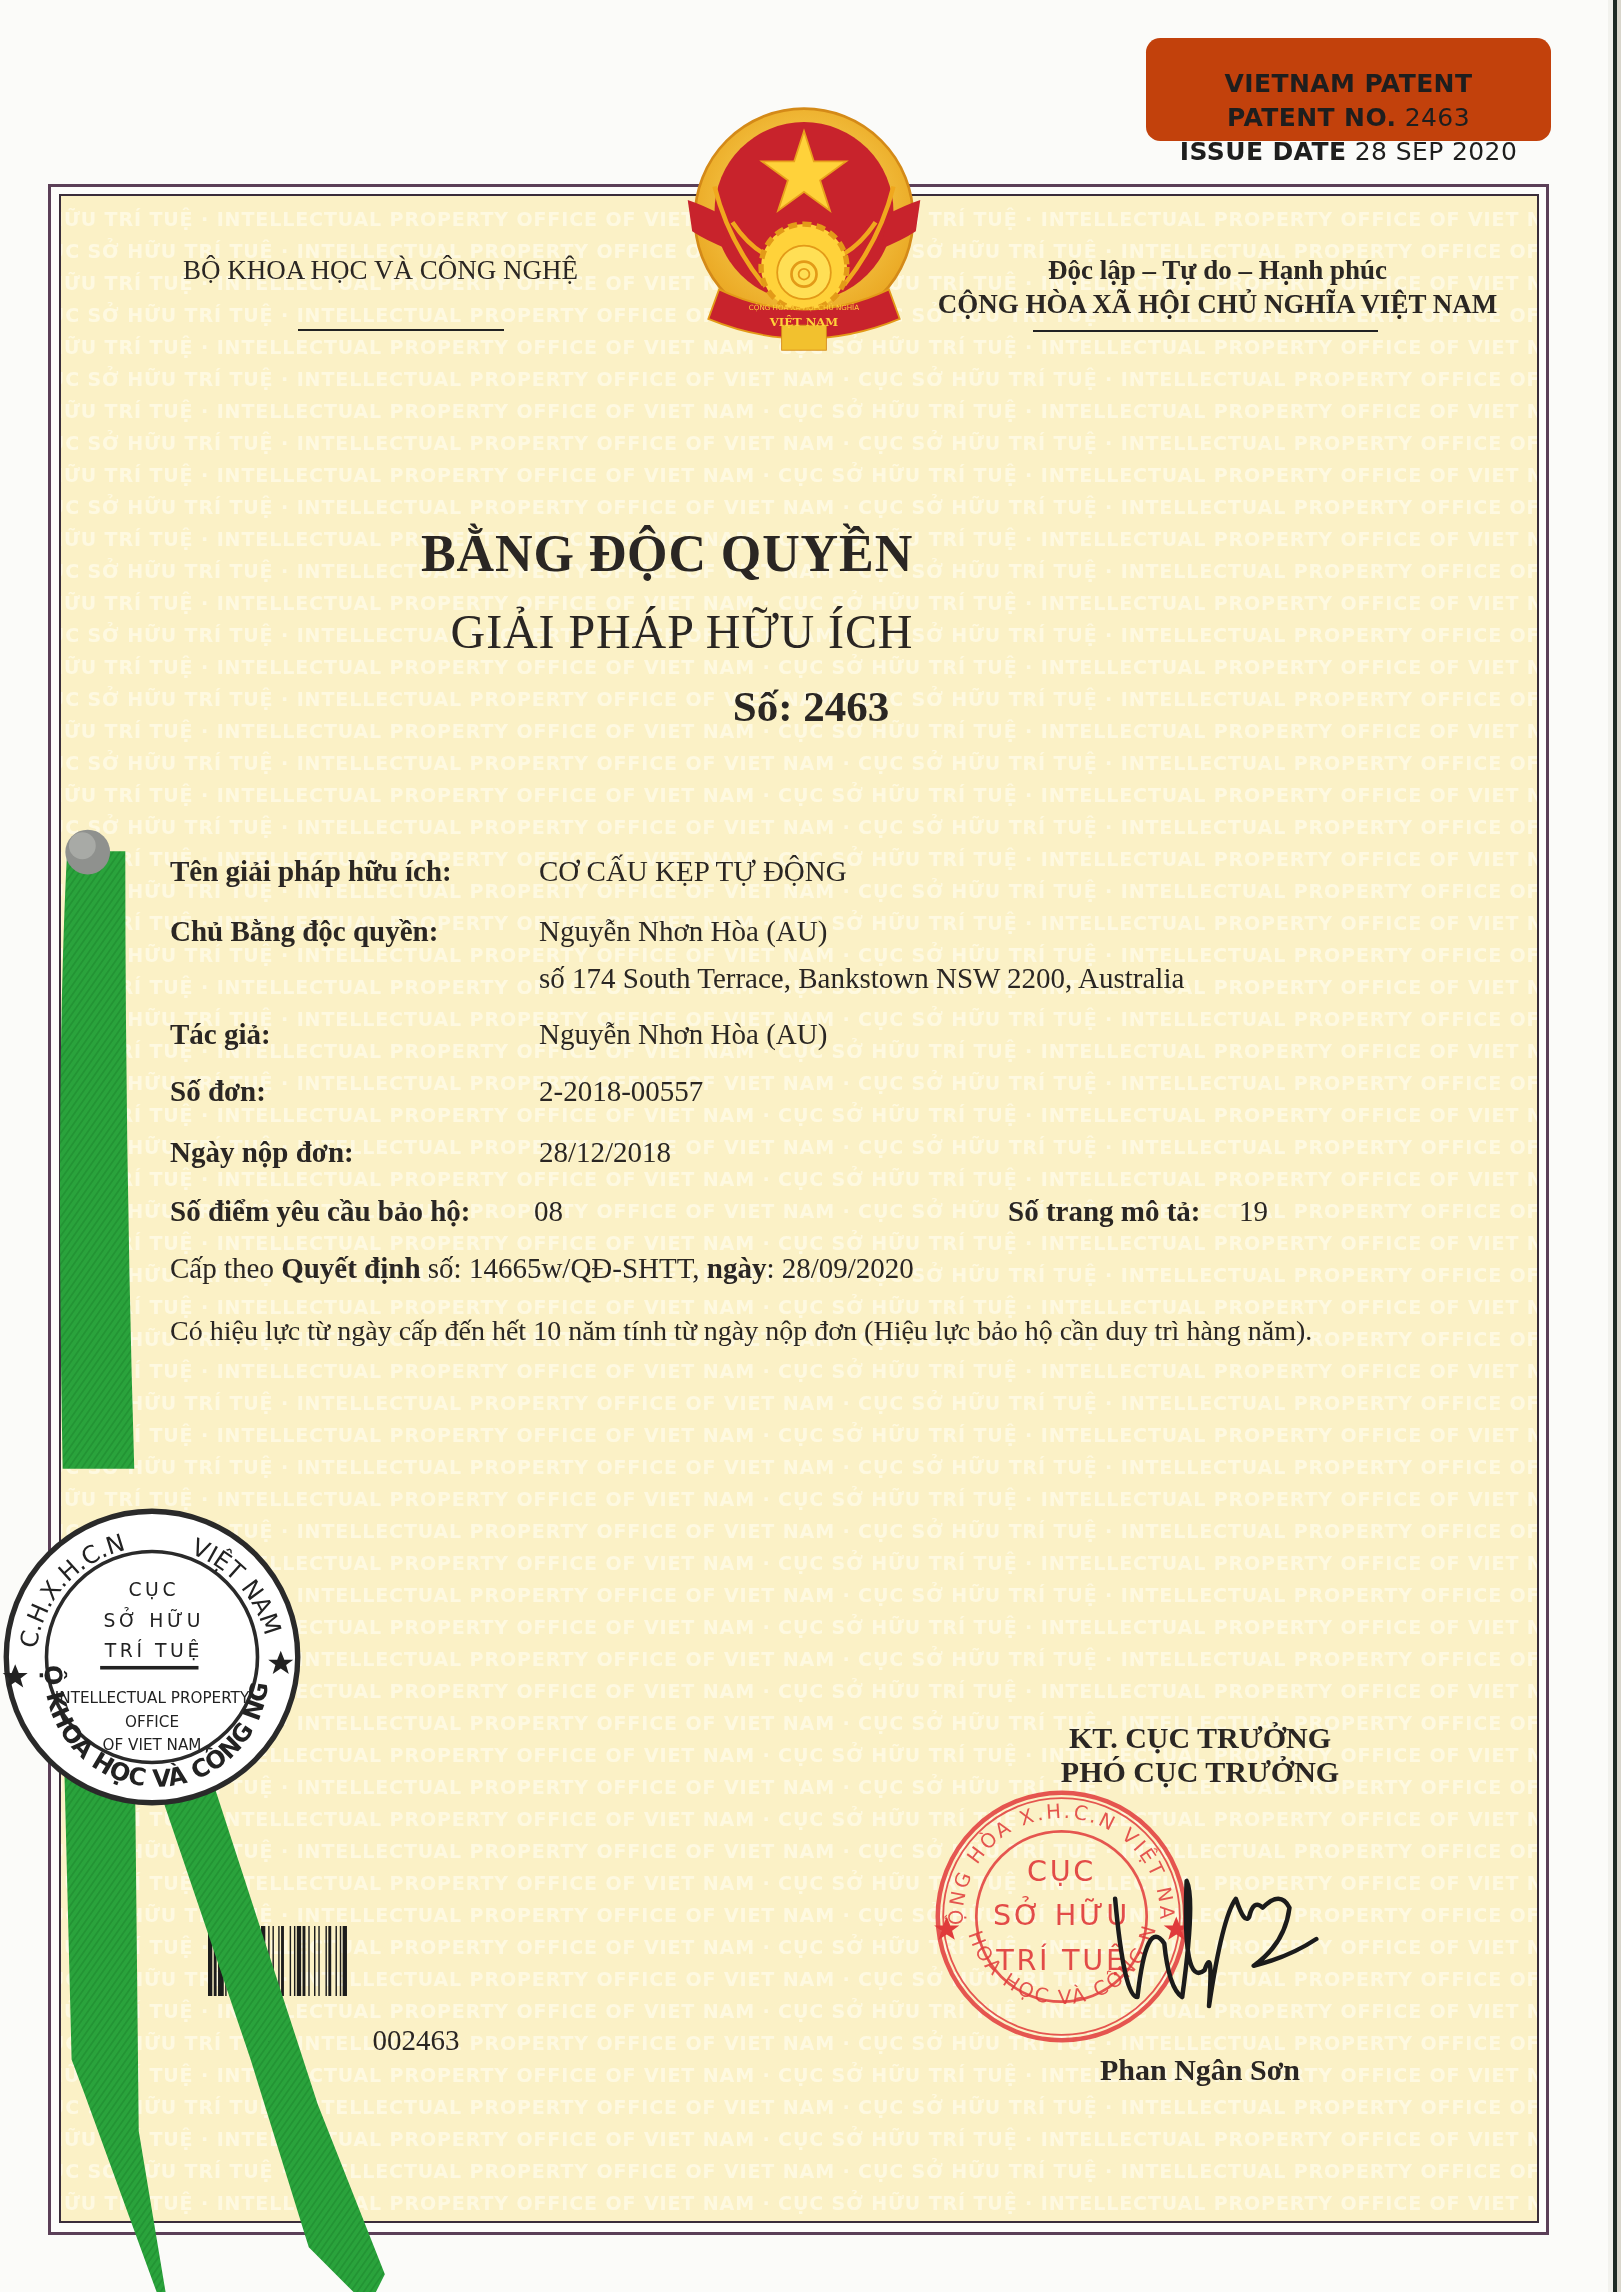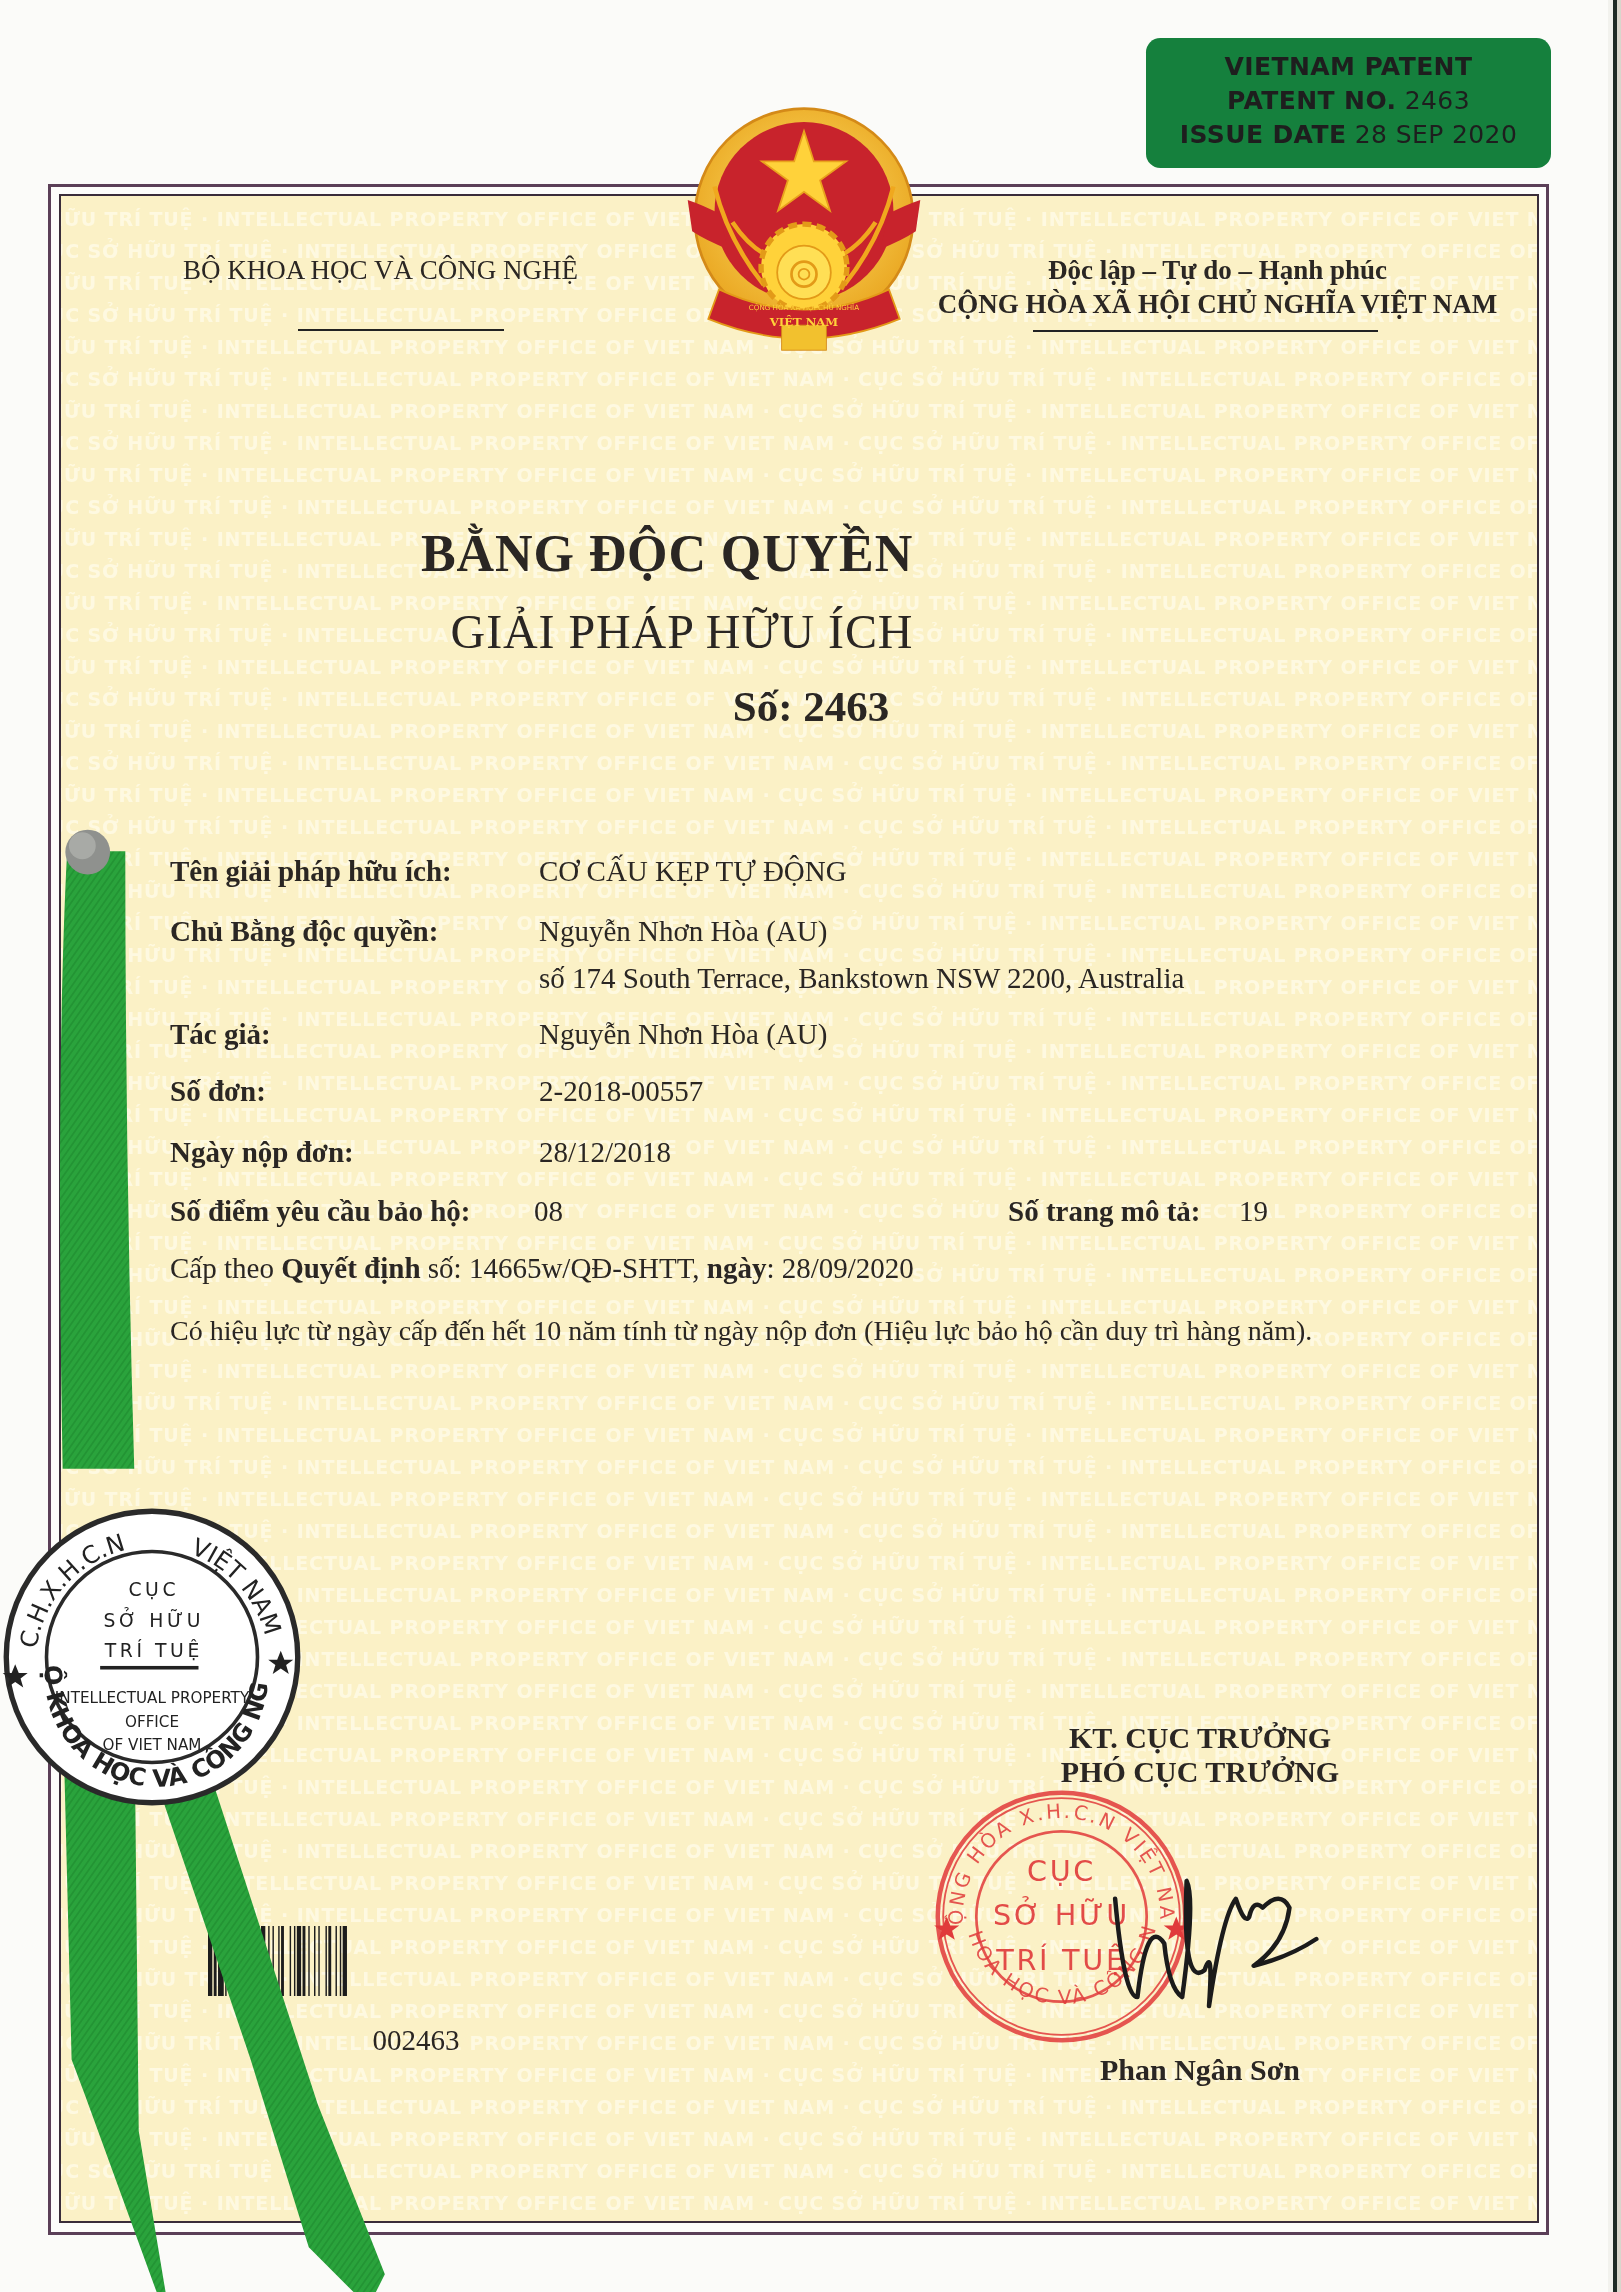--- a/index.html
+++ b/index.html
@@ -30,25 +30,25 @@
       font-family: "DejaVu Sans", sans-serif; font-weight: bold;
       font-size: 19px; line-height: 32px; letter-spacing: 0.9px;
       color: #fffbe6; opacity: 0.85; white-space: nowrap;
       padding-top: 7.2px;
     }
     .watermark div:nth-child(odd) { margin-left: -107px; }
     .watermark div:nth-child(even) { margin-left: -27px; }
 
     
     .badge {
-      position: absolute; left: 1146px; top: 38px; width: 405px; height: 130px;
-      background: #15803d; border-radius: 14.3px;
+      position: absolute; left: 1146px; top: 38px; width: 405px; height: 103px;
+      background: #c2410c; border-radius: 14.3px;
       font-family: "DejaVu Sans", sans-serif; color: #1e1e1e;
       text-align: center; font-size: 25px; line-height: 34px;
-      padding-top: 12px; box-sizing: border-box; letter-spacing: 0.4px;
+      padding-top: 29px; box-sizing: border-box; letter-spacing: 0.4px;
     }
     .badge b { font-weight: bold; }
     .badge .val { font-weight: normal; }
 
     
     .emblem { position: absolute; left: 665px; top: 106px; width: 278px; height: 246px; }
 
     .hdr-left {
       position: absolute; left: 134px; top: 253px; width: 493px; text-align: center;
       font-size: 27px; line-height: 34px;

